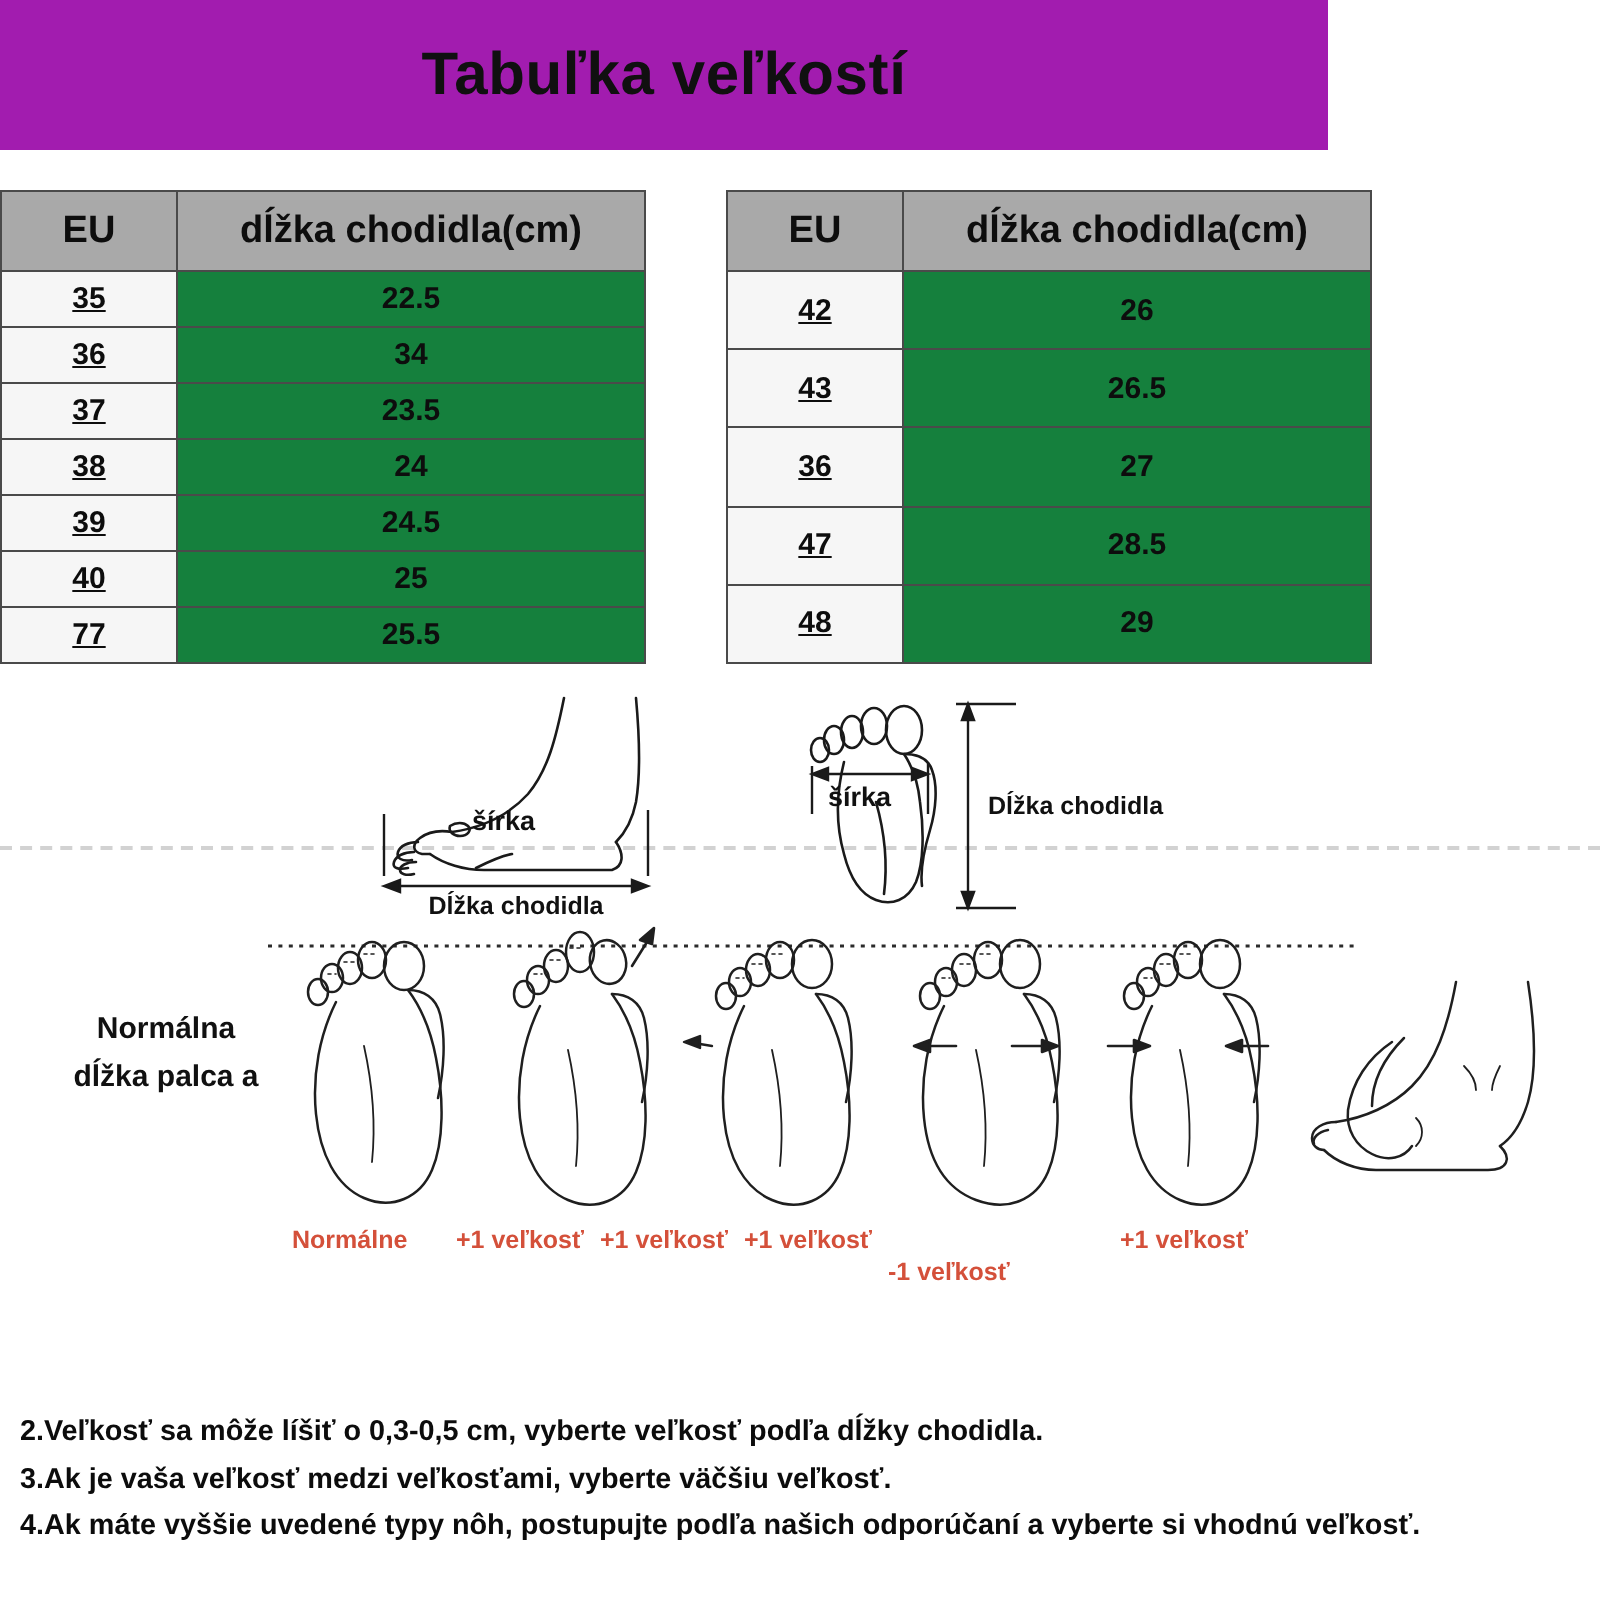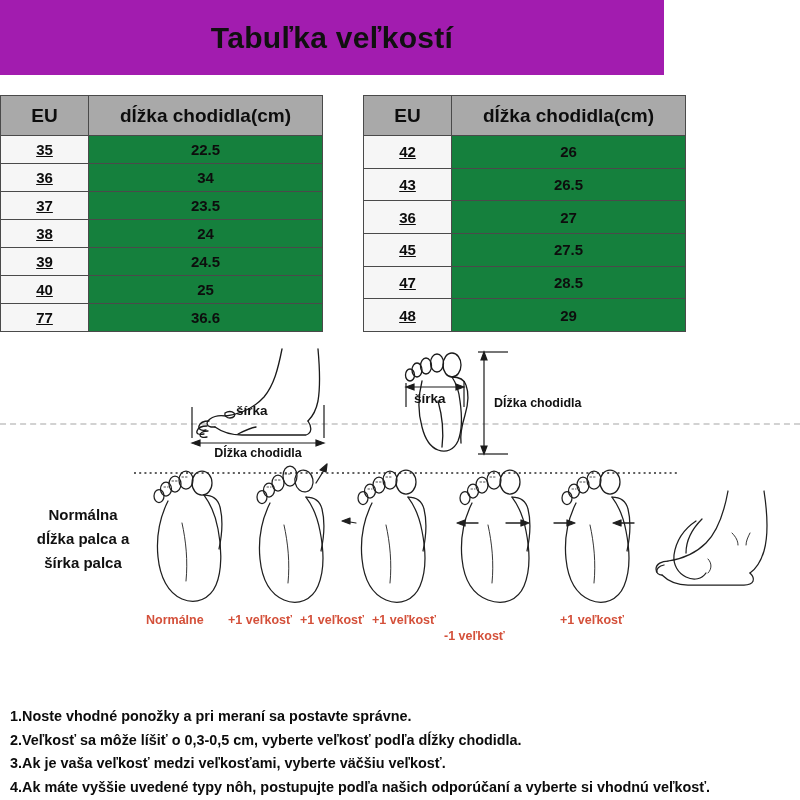--- a/index.html
+++ b/index.html
@@ -204,21 +204,21 @@
         <tr>
           <td class="cell-eu">39</td>
           <td class="cell-len">24.5</td>
         </tr>
         <tr>
           <td class="cell-eu">40</td>
           <td class="cell-len">25</td>
         </tr>
         <tr>
           <td class="cell-eu">77</td>
-          <td class="cell-len">36.6</td>
+          <td class="cell-len">25.5</td>
         </tr>
       </tbody>
     </table>
 
     <table class="size-table">
       <thead>
         <tr>
           <th class="col-eu">EU</th>
           <th>dĺžka chodidla(cm)</th>
         </tr>
@@ -228,24 +228,20 @@
           <td class="cell-eu">42</td>
           <td class="cell-len">26</td>
         </tr>
         <tr>
           <td class="cell-eu">43</td>
           <td class="cell-len">26.5</td>
         </tr>
         <tr>
           <td class="cell-eu">36</td>
           <td class="cell-len">27</td>
-        </tr>
-        <tr>
-          <td class="cell-eu">45</td>
-          <td class="cell-len">27.5</td>
         </tr>
         <tr>
           <td class="cell-eu">47</td>
           <td class="cell-len">28.5</td>
         </tr>
         <tr>
           <td class="cell-eu">48</td>
           <td class="cell-len">29</td>
         </tr>
       </tbody>
@@ -329,21 +325,20 @@
         <text x="102" y="66" font-family="'Liberation Sans', sans-serif" font-size="12.5" font-weight="bold" fill="#111111">Dĺžka chodidla</text>
       </svg>
     </div>
   </div>
 
   <div class="feet-types">
 
     <div class="types-label">
       <div>Normálna</div>
       <div>dĺžka palca a</div>
-      <div>šírka palca</div>
     </div>
 
     <div class="feet-svg-wrap">
       <svg width="680" height="152" viewBox="0 0 680 152">
 
         <line x1="14" y1="12" x2="560" y2="12" stroke="#2b2b2b" stroke-width="1.4" stroke-dasharray="2,3.2"></line>
 
         <g fill="none" stroke="#1f1f1f" stroke-width="1.25" stroke-linecap="round" stroke-linejoin="round">
 
           <g transform="translate(18,0)">
@@ -478,17 +473,16 @@
       <div class="red-label" style="left:228px;">+1 veľkosť</div>
       <div class="red-label" style="left:300px;">+1 veľkosť</div>
       <div class="red-label" style="left:372px;">+1 veľkosť</div>
       <div class="red-label" style="left:444px;margin-top:16px;">-1 veľkosť</div>
       <div class="red-label" style="left:560px;">+1 veľkosť</div>
     </div>
   </div>
 </div>
 
 <div class="notes">
-  <div class="note-line">1.Noste vhodné ponožky a pri meraní sa postavte správne.</div>
   <div class="note-line">2.Veľkosť sa môže líšiť o 0,3-0,5 cm, vyberte veľkosť podľa dĺžky chodidla.</div>
   <div class="note-line">3.Ak je vaša veľkosť medzi veľkosťami, vyberte väčšiu veľkosť.</div>
   <div class="note-line">4.Ak máte vyššie uvedené typy nôh, postupujte podľa našich odporúčaní a vyberte si vhodnú veľkosť.</div>
 </div>
 
 </body></html>

